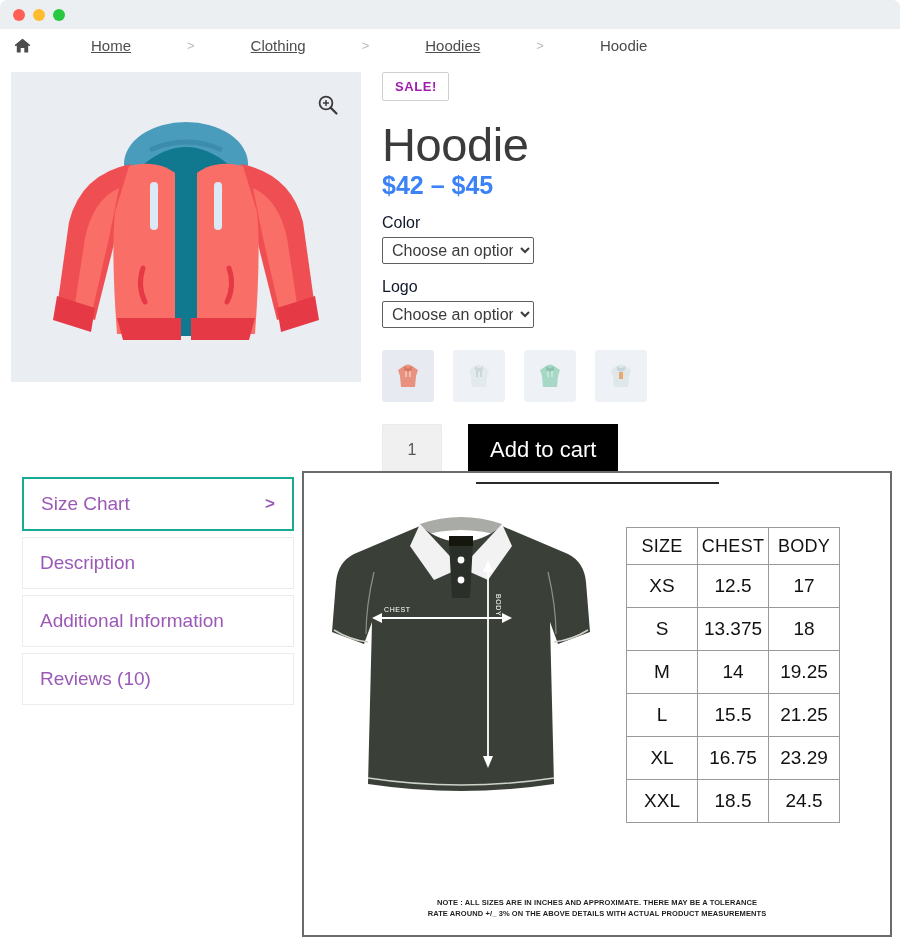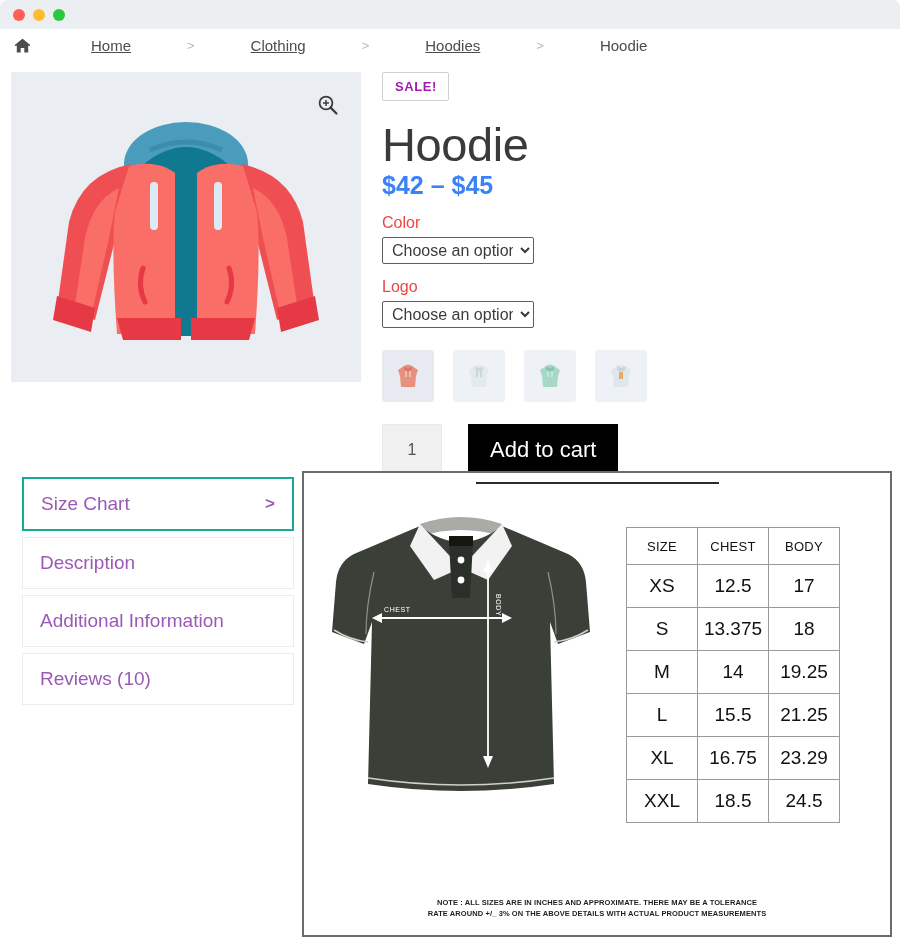--- a/index.html
+++ b/index.html
@@ -90,21 +90,21 @@
     letter-spacing: -0.4px;
   }
   .price {
     font-size: 25px;
     color: #3b82f6;
     font-weight: 700;
     margin-top: 2px;
   }
   .attr-label {
     font-size: 16px;
-    color: #ef4444;
+    color: #0f172a;
     font-weight: 300;
     margin-top: 14px;
     margin-bottom: 5px;
   }
   select.attr-select {
     font-family: "Liberation Sans", sans-serif;
     font-size: 16px;
     color: #3b3b3b;
     padding: 3px 4px 3px 5px;
     border: 1px solid #5f5f5f;
@@ -222,21 +222,21 @@
     font-family: "Liberation Sans", sans-serif;
   }
   .size-table td, .size-table th {
     border: 1px solid #9a9a9a;
     width: 68px;
     height: 40px;
     text-align: center;
     color: #111;
     font-weight: normal;
   }
-  .size-table th { font-size: 13px; height: 34px; letter-spacing: 0.3px; }
+  .size-table th { font-size: 18px; height: 34px; letter-spacing: 0.3px; }
   .size-table td { font-size: 19px; }
   .note {
     position: absolute;
     left: 0; right: 0;
     bottom: 16px;
     text-align: center;
     font-size: 7.5px;
     font-weight: bold;
     color: #1e1e1e;
     line-height: 1.5;

